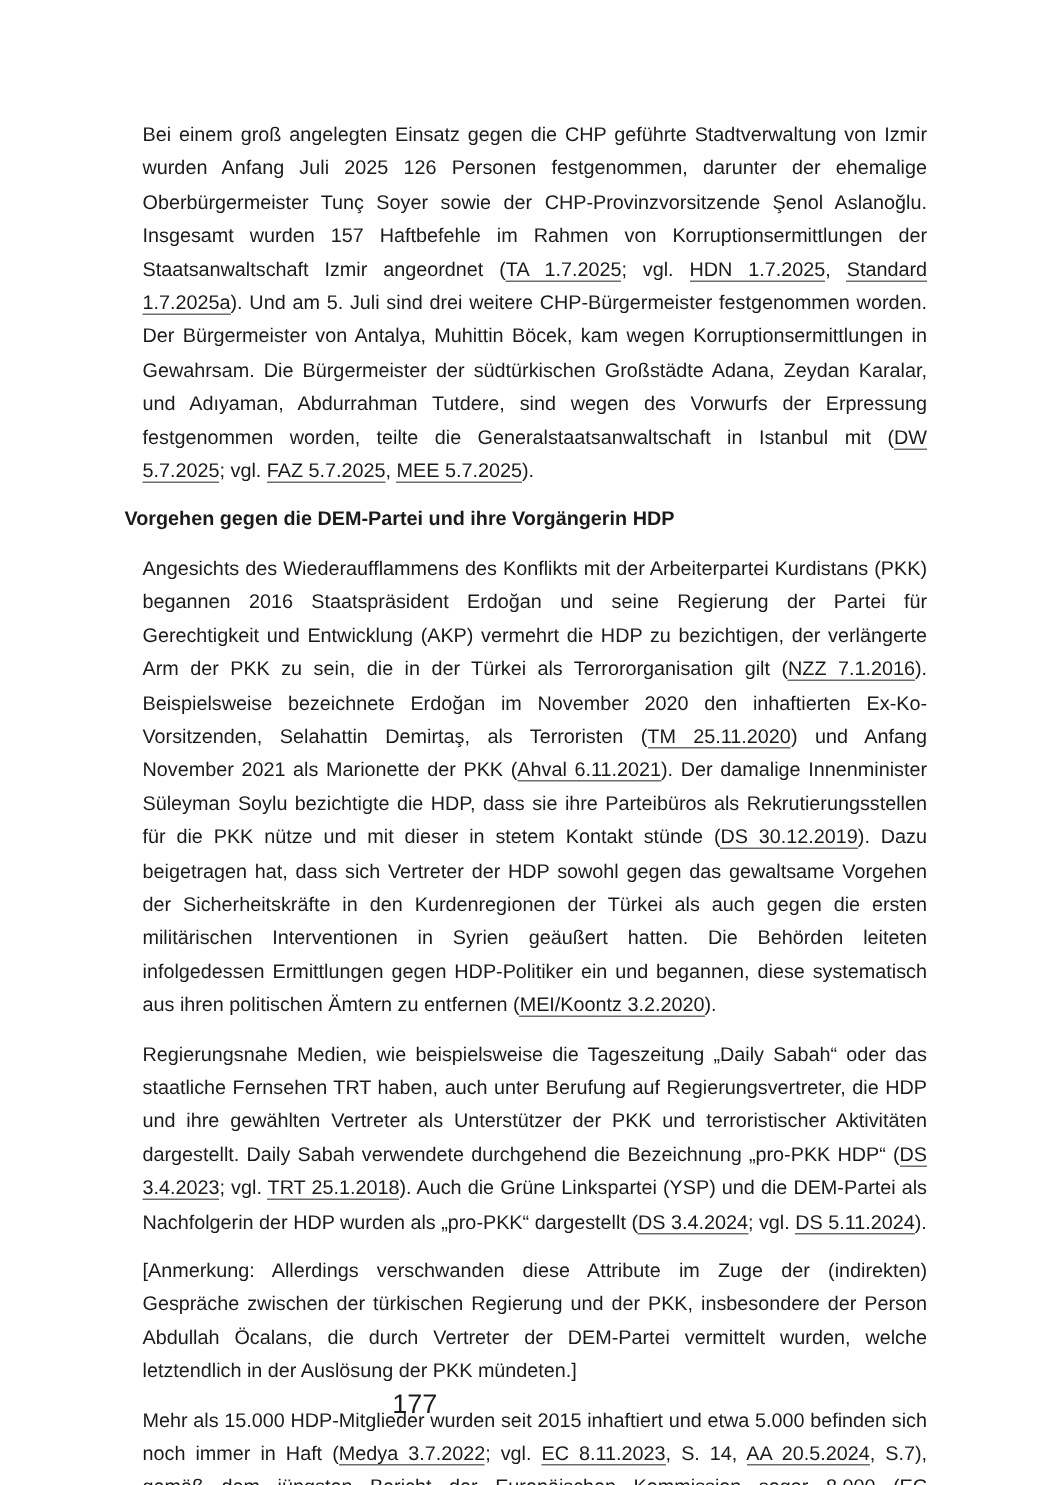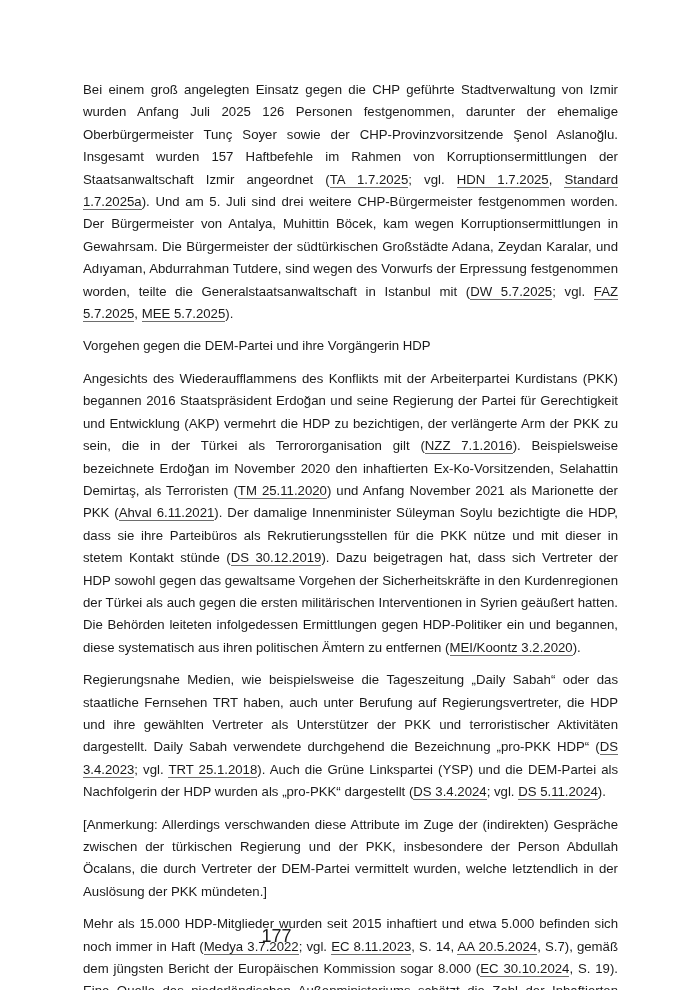--- a/index.html
+++ b/index.html
@@ -2,26 +2,26 @@
 <html><head>
 <meta charset="utf-8">
 <style>
   html, body { margin: 0; padding: 0; background: #ffffff; }
   body {
     width: 700px; height: 990px; position: relative; overflow: hidden;
     font-family: "Liberation Sans", sans-serif; color: #1a1a1a;
   }
   .page { position: absolute; left: 83px; top: 79px; width: 535px; }
   p {
-    margin: 0 0 10px 0; font-size: 13.2px; line-height: 22.4px;
+    margin: 0 0 10px 12px; font-size: 13.2px; line-height: 22.4px;
     text-align: justify; hyphens: manual;
   }
   p.note { }
   h3 {
-    margin: 0 0 10px 0; font-size: 13.2px; line-height: 22.4px; font-weight: normal;
+    margin: 0 0 10px 0; font-size: 13.2px; line-height: 22.4px; font-weight: bold;
   }
   a.ref {
     color: #1a1a1a; text-decoration: none;
     border-bottom: 1px solid #6d6d6d; padding-bottom: 0;
   }
   .page-number {
     position: absolute; top: 926px; left: 0; width: 553px; text-align: center;
     font-size: 18px; color: #1a1a1a;
   }
 </style>

